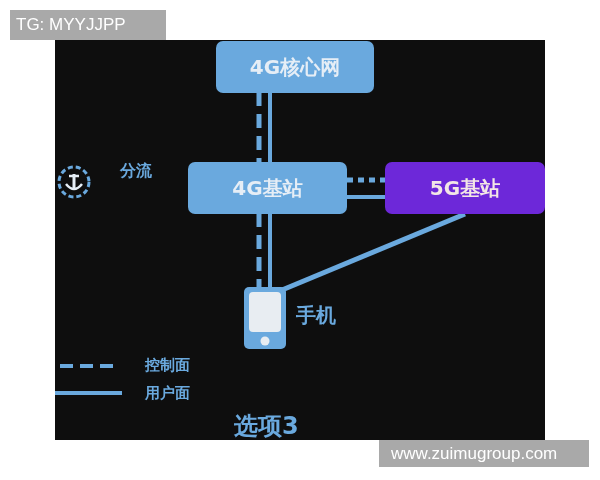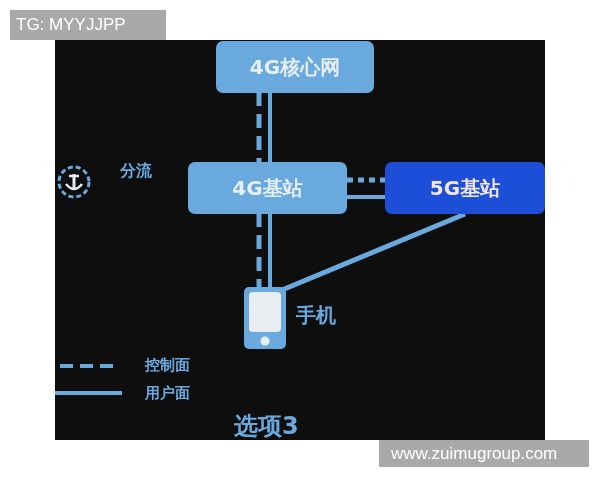--- a/index.html
+++ b/index.html
@@ -1,21 +1,21 @@
 <!DOCTYPE html>
 <html><head>
 <meta charset="utf-8">
 <style>
   html, body { margin: 0; padding: 0; }
   body { width: 600px; height: 480px; background: #ffffff; position: relative; overflow: hidden;
          font-family: "DejaVu Sans", sans-serif; }
   .panel { position: absolute; left: 55px; top: 40px; width: 490px; height: 400px; background: #0e0e0e; }
   .node { position: absolute; background: #6aa9de; border-radius: 7px; color: #e6eef6;
           font-weight: bold; font-size: 20px; display: flex; align-items: center; justify-content: center; }
-  .node.red { background: #1d4ed8; color: #f3e6e6; }
+  .node.red { background: #6d28d9; color: #f3e6e6; }
   .label { position: absolute; color: #6aa9de; font-weight: bold; }
   .wm { position: absolute; background: #a9a9a9; color: #ffffff; font-family: "Liberation Sans", sans-serif; }
   svg.lines { position: absolute; left: 0; top: 0; }
 </style>
 </head>
 <body>
 
 <div class="wm" style="left:10px; top:10px; width:156px; height:30px; font-size:17px; line-height:30px; padding-left:6px; box-sizing:border-box;">TG: MYYJJPP</div>
 
 <div class="panel"></div>

